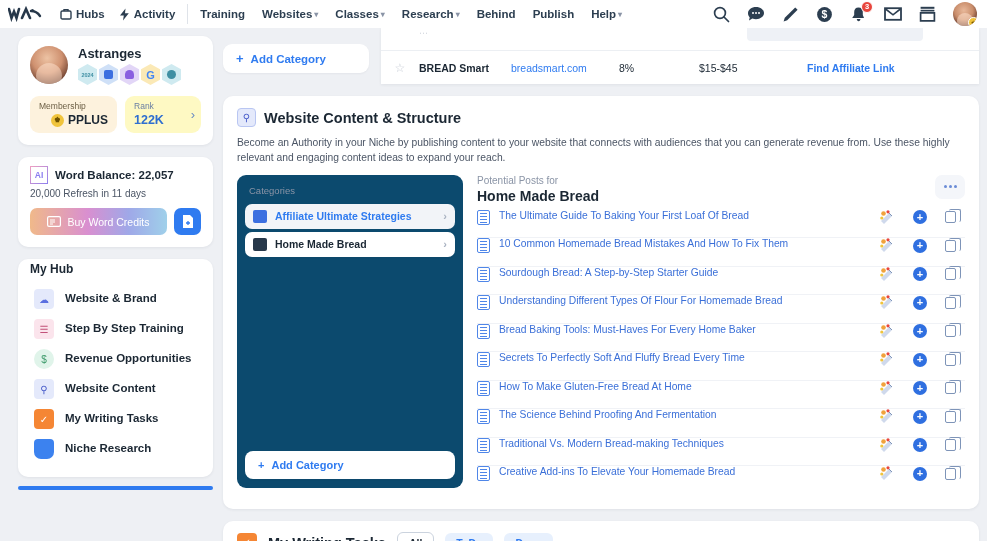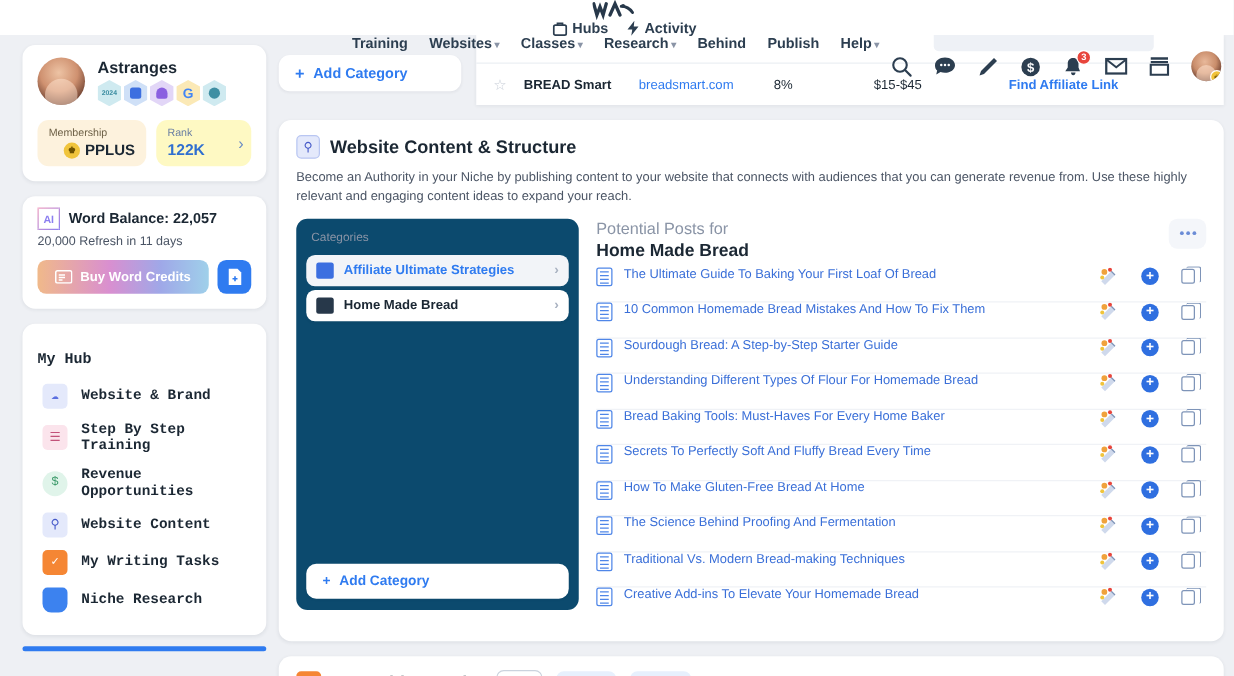--- a/index.html
+++ b/index.html
@@ -7,21 +7,21 @@
     width: 987px; height: 541px;
     font-family: "Liberation Sans", sans-serif;
     background: #eef0f4;
     overflow: hidden;
   }
   
   .topnav {
     height: 28px; background: #ffffff;
     display: flex; align-items: center;
     padding: 0 10px 0 8px;
-    position: relative; z-index: 50; flex-direction: column;
+    position: relative; z-index: 50;
   }
   .logo { width: 38px; height: 20px; display:flex; align-items:center; }
   .navgroup { display: flex; align-items: center; gap: 14px; margin-left: 14px; }
   .navitem {
     display: flex; align-items: center; gap: 4px;
     font-size: 11.5px; font-weight: bold; color: #2c3e50;
     cursor: pointer; white-space: nowrap;
   }
   .navdiv { width:1px; height:20px; background:#dfe3e9; margin:0 12px; }
   .navlinks { display:flex; align-items:center; gap: 17px; }
@@ -110,30 +110,30 @@
     background:#fff;font-size:8.5px;font-weight:bold;
     display:flex;align-items:center;justify-content:center;
     color:#8b7ef0; flex-shrink:0;
   }
   .wbtitle{font-size:11.5px;font-weight:bold;color:#1b2733;}
   .wbsub{font-size:10px;color:#4b5565;margin:4px 0 9px 0;}
   .wbrow{display:flex;gap:7px;}
   .buybtn{
     flex:1;border-radius:7px;
     background:linear-gradient(90deg,#f0b98a 0%,#d98fd0 42%,#9fa8e8 72%,#9fd0ea 100%);
-    color:#fff;font-size:10.5px;font-weight:bold;
+    color:#fff;font-size:10.5px;font-weight:normal;
     display:flex;align-items:center;justify-content:center;gap:6px;
     height:27px;cursor:pointer;
   }
   .docbtn{
     width:27px;height:27px;border-radius:7px;background:#2f7bf0;
     display:flex;align-items:center;justify-content:center;cursor:pointer;flex-shrink:0;
   }
   
-  .hub{padding:21px 12px 13px;font-family:Liberation Mono, monospace;}
+  .hub{padding:3px 12px 13px;}
   .hubtitle{font-size:12px;font-weight:bold;color:#1b2733;margin-bottom:8px;}
   .hubitem{
     display:flex;align-items:center;gap:11px;padding:5px 0 5px 4px;cursor:pointer;
   }
   .hubicon{width:20px;height:20px;border-radius:4px;flex-shrink:0;
     display:flex;align-items:center;justify-content:center;font-size:10px;}
   .hublabel{font-size:11.5px;font-weight:bold;color:#1b2733;line-height:1.15;}
   .bluebar{height:4px;background:#2f7bf0;border-radius:3px;margin-top:9px;}
   
   .maincol{flex:1;padding:0 8px 0 10px;overflow:hidden;}
@@ -199,21 +199,21 @@
   .catchev{margin-left:auto;color:#a9b2c1;font-size:11px;}
   .catfoot{
     margin-top:auto;background:#fff;border-radius:8px;height:28px;
     display:flex;align-items:center;gap:7px;padding-left:13px;
     color:#2f7bf0;font-size:11px;font-weight:bold;cursor:pointer;margin-bottom:9px;
     box-shadow:0 1px 2px rgba(30,40,60,.05);
   }
   
   .posts{flex:1;min-width:0;}
   .postshead{display:flex;align-items:flex-start;}
-  .pslabel{font-size:13px;color:#8a94a6;}
+  .pslabel{font-size:10px;color:#8a94a6;}
   .pstitle{font-size:14px;font-weight:bold;color:#1b2733;margin-top:2px;}
   .dots{
     margin-left:auto;width:30px;height:24px;border-radius:7px;background:#f4f6fa;
     display:flex;align-items:center;justify-content:center;gap:2px;cursor:pointer;
   }
   .dot{width:3px;height:3px;border-radius:50%;background:#6b8cd6;}
   .postlist{margin-top:6px;}
   .postrow{
     display:flex;align-items:flex-start;height:28.5px;gap:9px;
     border-bottom:1px solid #f0f2f6;

